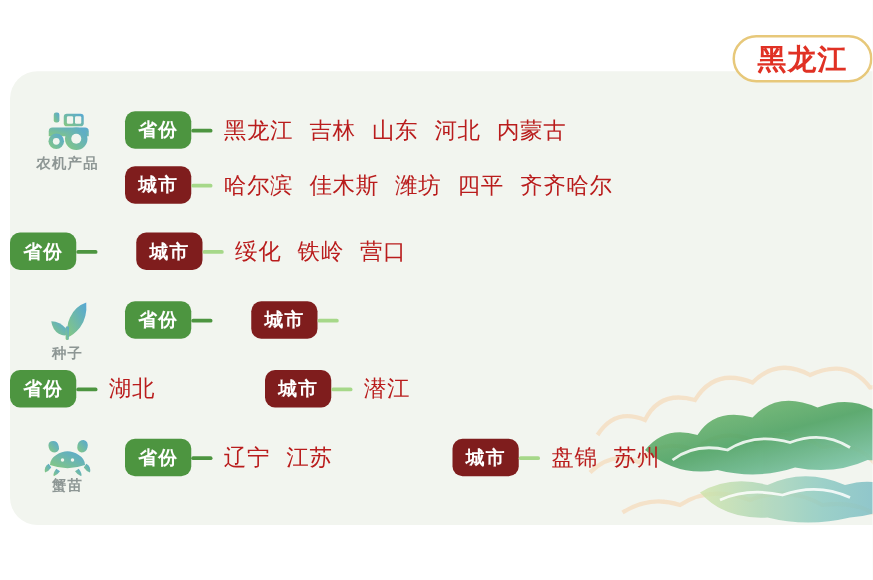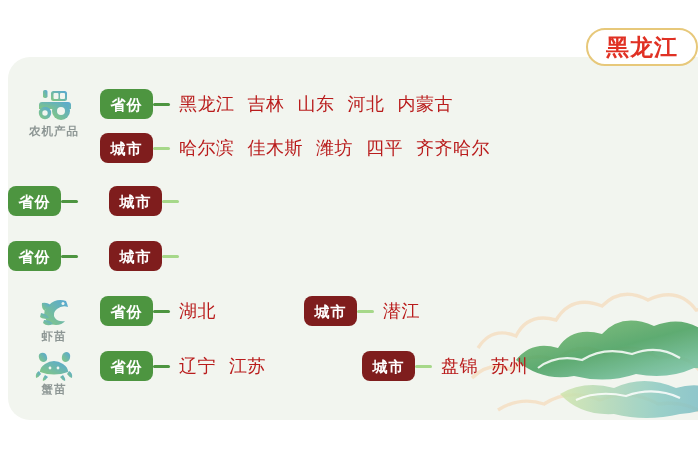--- a/index.html
+++ b/index.html
@@ -235,57 +235,58 @@
     </div>
 
     <div class="row" style="top:125px;">
       <div class="data-cell">
         <div class="line">
           <span class="badge province">省份</span>
           <span class="dash province"></span>
           <span class="inline-gap"></span>
           <span class="badge city">城市</span>
           <span class="dash city"></span>
+          <span class="values">
+            <span class="v">绥化</span><span class="v">铁岭</span><span class="v">营口</span>
+          </span>
         </div>
       </div>
     </div>
 
     <div class="row" style="top:180px;">
-      <div class="data-cell">
-        <div class="line">
-          <span class="badge province">省份</span>
-          <span class="dash province"></span>
-          <span class="inline-gap"></span>
-          <span class="badge city">城市</span>
-          <span class="dash city"></span>
-        </div>
-      </div>
-    </div>
-
-    <div class="row" style="top:235px;">
       <div class="icon-cell">
         <span>
-          <svg width="36" height="34" viewBox="0 0 36 34" xmlns="http://www.w3.org/2000/svg">
+          <svg width="34" height="36" viewBox="0 0 34 36" xmlns="http://www.w3.org/2000/svg">
             <defs>
-              <linearGradient id="ig4" x1="0" y1="1" x2="1" y2="0">
+              <linearGradient id="ig3" x1="0" y1="1" x2="1" y2="0">
                 <stop offset="0%" stop-color="#86c97f"></stop>
                 <stop offset="100%" stop-color="#56a7d6"></stop>
               </linearGradient>
             </defs>
-            <g fill="url(#ig4)">
-              <path d="M30 7 q-10 -3 -17 4 q-7 6 -4 13 q3 7 11 7 q6 0 9 -4 q-7 1 -10 -3 q-3 -5 2 -9 q5 -4 11 -2 q-1 -4 -2 -6z"></path>
-              <path d="M6 9 q6 -1 9 3 q-5 1 -6 5 q-4 -3 -3 -8z"></path>
-              <path d="M5 19 q6 1 8 5 q-6 2 -9 -1z"></path>
-              <path d="M8 26 q6 0 9 4 q-6 3 -10 -1z"></path>
-            </g>
-            <circle cx="27" cy="9.5" r="1.5" fill="#f2f5ef"></circle>
+            <g fill="url(#ig3)">
+              <path d="M17 31 q-1 -10 2 -16 q4 -9 13 -12 q1 12 -5 20 q-5 6 -10 8z"></path>
+              <path d="M16 24 q-5 -6 -12 -6 q1 7 6 10 q4 2 6 1z"></path>
+              <rect x="15.5" y="22" width="2.6" height="11" rx="1.2"></rect>
+            </g>
           </svg>
         </span>
-        <div class="icon-label">虾苗</div>
-      </div>
+        <div class="icon-label">种子</div>
+      </div>
+      <div class="data-cell">
+        <div class="line">
+          <span class="badge province">省份</span>
+          <span class="dash province"></span>
+          <span class="inline-gap"></span>
+          <span class="badge city">城市</span>
+          <span class="dash city"></span>
+        </div>
+      </div>
+    </div>
+
+    <div class="row" style="top:235px;">
       <div class="data-cell">
         <div class="line">
           <span class="badge province">省份</span>
           <span class="dash province"></span>
           <span class="values">
             <span class="v">湖北</span>
           </span>
           <span class="spacer-4"></span>
           <span class="badge city">城市</span>
           <span class="dash city"></span>

